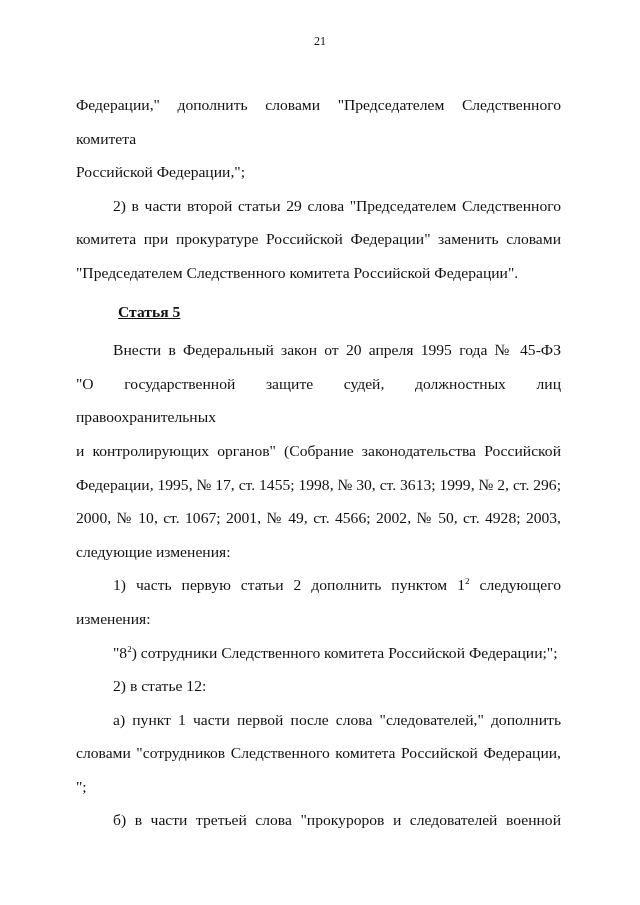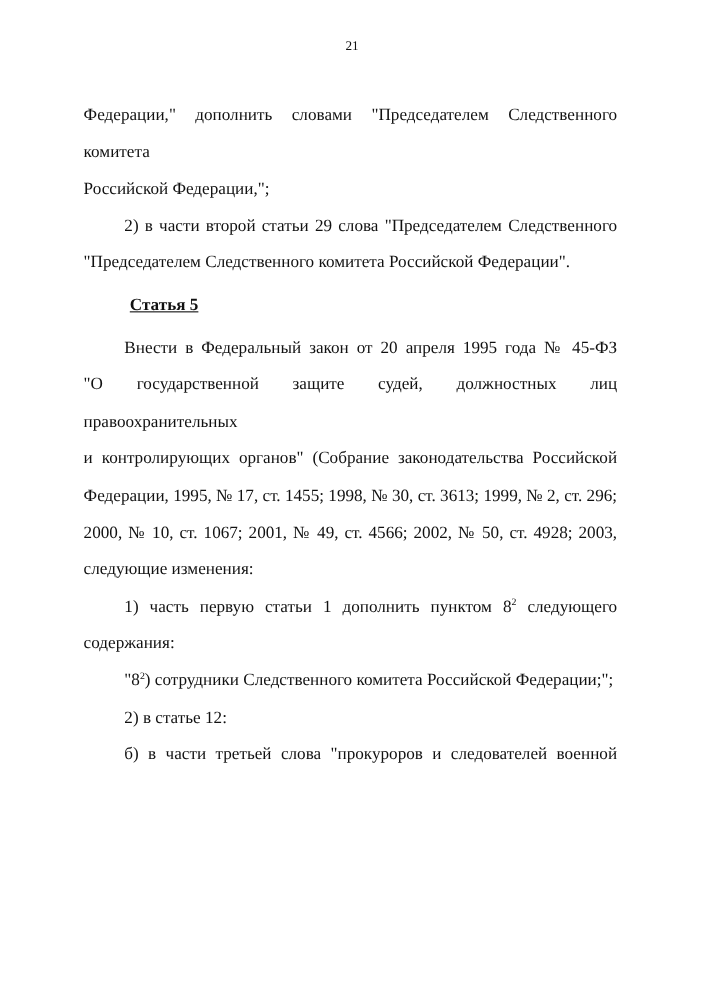--- a/index.html
+++ b/index.html
@@ -29,45 +29,50 @@
 
 <div class="content">
 
   <div class="p">
     <span class="line">Федерации," дополнить словами "Председателем Следственного комитета</span>
     <span class="line last">Российской Федерации,";</span>
   </div>
 
   <div class="p">
     <span class="line ind">2) в части второй статьи 29 слова "Председателем Следственного</span>
+    <span class="line">комитета при прокуратуре Российской Федерации" заменить словами</span>
     <span class="line last">"Председателем Следственного комитета Российской Федерации".</span>
   </div>
 
   <div class="heading">Статья 5</div>
 
   <div class="p">
     <span class="line ind">Внести в Федеральный закон от 20 апреля 1995 года № 45-ФЗ</span>
     <span class="line">"О государственной защите судей, должностных лиц правоохранительных</span>
     <span class="line">и  контролирующих органов"  (Собрание законодательства Российской</span>
     <span class="line">Федерации, 1995, № 17, ст. 1455; 1998, № 30, ст. 3613; 1999, № 2, ст. 296;</span>
     <span class="line">2000, № 10, ст. 1067; 2001, № 49, ст. 4566; 2002, № 50, ст. 4928;  2003,</span>
     <span class="line last">следующие изменения:</span>
   </div>
 
   <div class="p">
-    <span class="line ind"><span>1) часть первую статьи 1 дополнить пунктом 8</span><sup>2</sup><span> следующего</span></span>
-    <span class="line last">содержания:</span>
+    <span class="line ind"><span>1) часть первую статьи 2 дополнить пунктом 1</span><sup>2</sup><span> следующего</span></span>
+    <span class="line last">изменения:</span>
   </div>
 
   <div class="p">
     <span class="line last ind"><span>"8</span><sup>2</sup><span>) сотрудники Следственного комитета Российской Федерации;";</span></span>
   </div>
 
   <div class="p">
     <span class="line last ind">2) в статье 12:</span>
   </div>
 
+  <div class="p">
+    <span class="line ind">а) пункт 1 части первой после слова "следователей," дополнить</span>
+    <span class="line last">словами "сотрудников Следственного комитета Российской Федерации, ";</span>
+  </div>
 
   <div class="p">
     <span class="line ind">б) в части третьей слова "прокуроров и следователей военной</span>
   </div>
 
 </div>
 
 </body></html>

